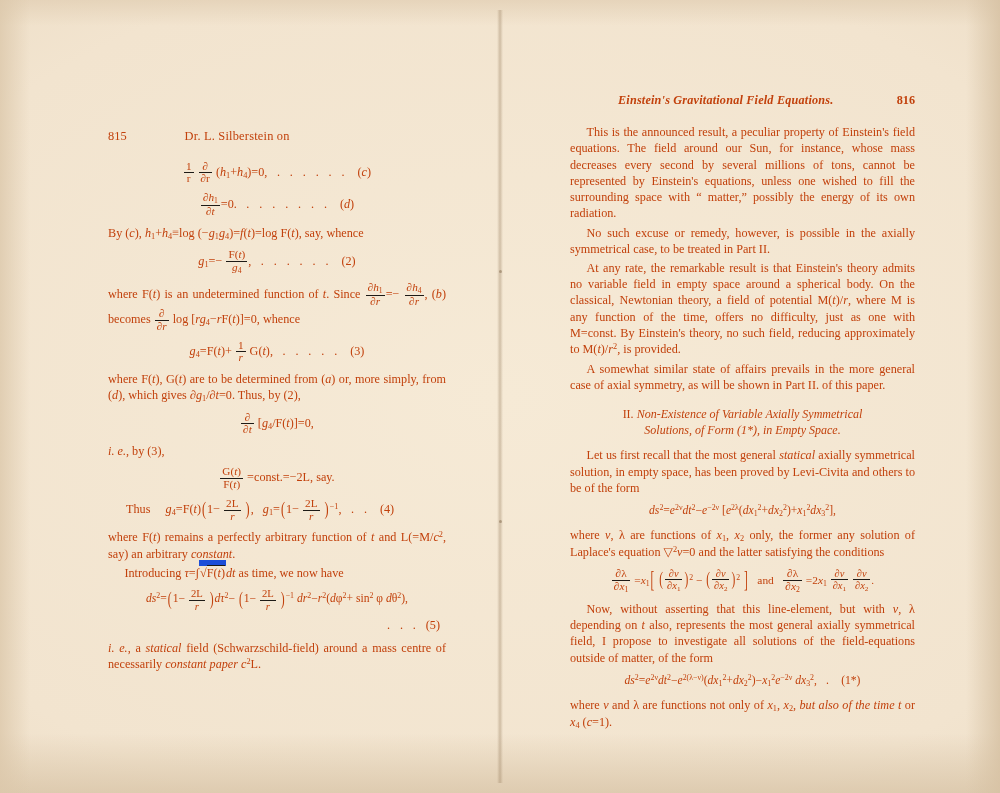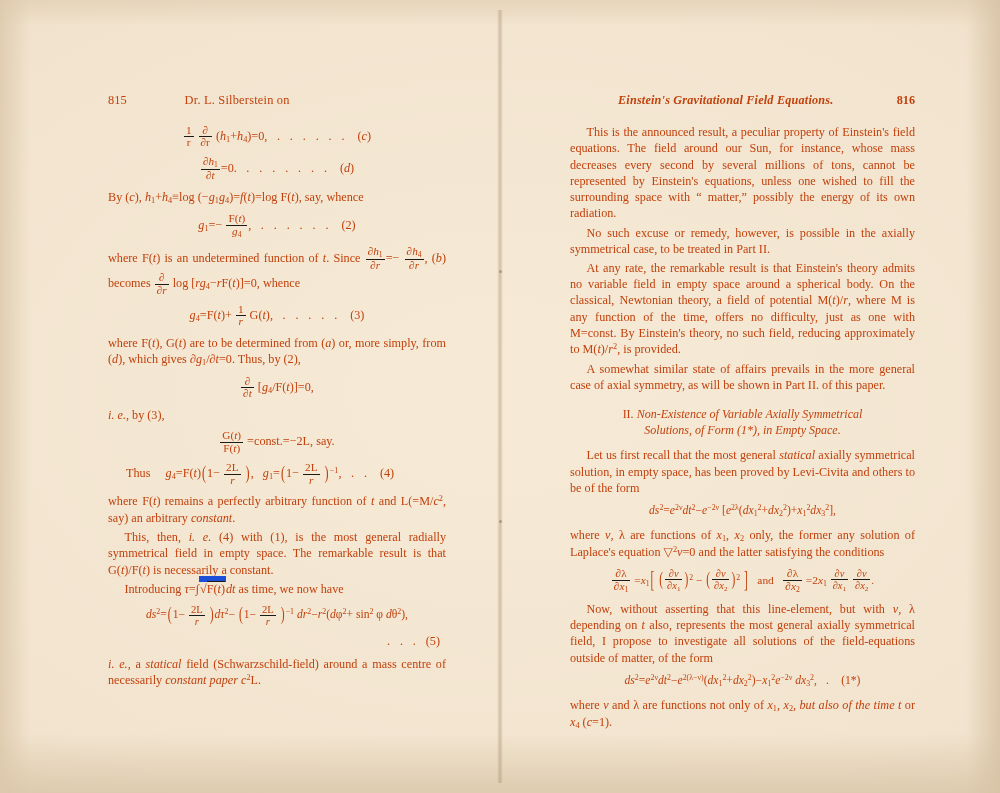--- a/index.html
+++ b/index.html
@@ -77,20 +77,21 @@
     display: flex;
     align-items: baseline;
     font-size: 12.4px;
     margin-bottom: 16px;
     white-space: nowrap;
   }
   .runhead .pageno { font-size: 12.4px; }
   .runhead .title-l {
     margin-left: 58px;
     letter-spacing: .2px;
+    margin-top: 36px;
   }
   .runhead-right {
     display: flex;
     align-items: baseline;
     justify-content: space-between;
     font-size: 12.2px;
     margin-bottom: 16px;
     white-space: nowrap;
     font-weight: bold;
   }
@@ -241,23 +242,20 @@
       <span class="paren-big">)</span>,&nbsp;&nbsp;
       <i>g</i><sub>1</sub>=<span class="paren-big">(</span>1−
       <span class="frac"><span class="num">2L</span><span class="den"><i>r</i></span></span>
       <span class="paren-big">)</span><sup>−1</sup>,
       <span class="dots">&nbsp;. .&nbsp;</span>
       <span class="eqnum">(4)</span>
     </div>
 
     <p class="noindent">
       where F(<i>t</i>) remains a perfectly arbitrary function of <i>t</i> and L(=M/<i>c</i><sup>2</sup>, say) an arbitrary <i>constant</i>.
-    </p>
-    <p>
-      This, then, <i>i. e.</i> (4) with (1), is the most general radially symmetrical field in empty space. The remarkable result is that G(<i>t</i>)/F(<i>t</i>) is necessarily a constant.
     </p>
     <p>
       Introducing <i>τ</i>=∫<span class="radical">√<span class="ovl">F(<i>t</i>)</span></span><i>dt</i> as time, we now have
     </p>
 
     <div class="eq" style="font-size:11.6px">
       <i>ds</i><sup>2</sup>=<span class="paren-big">(</span>1−
       <span class="frac"><span class="num">2L</span><span class="den"><i>r</i></span></span>
       <span class="paren-big">)</span><i>d</i><i>τ</i><sup>2</sup>−
       <span class="paren-big">(</span>1−

